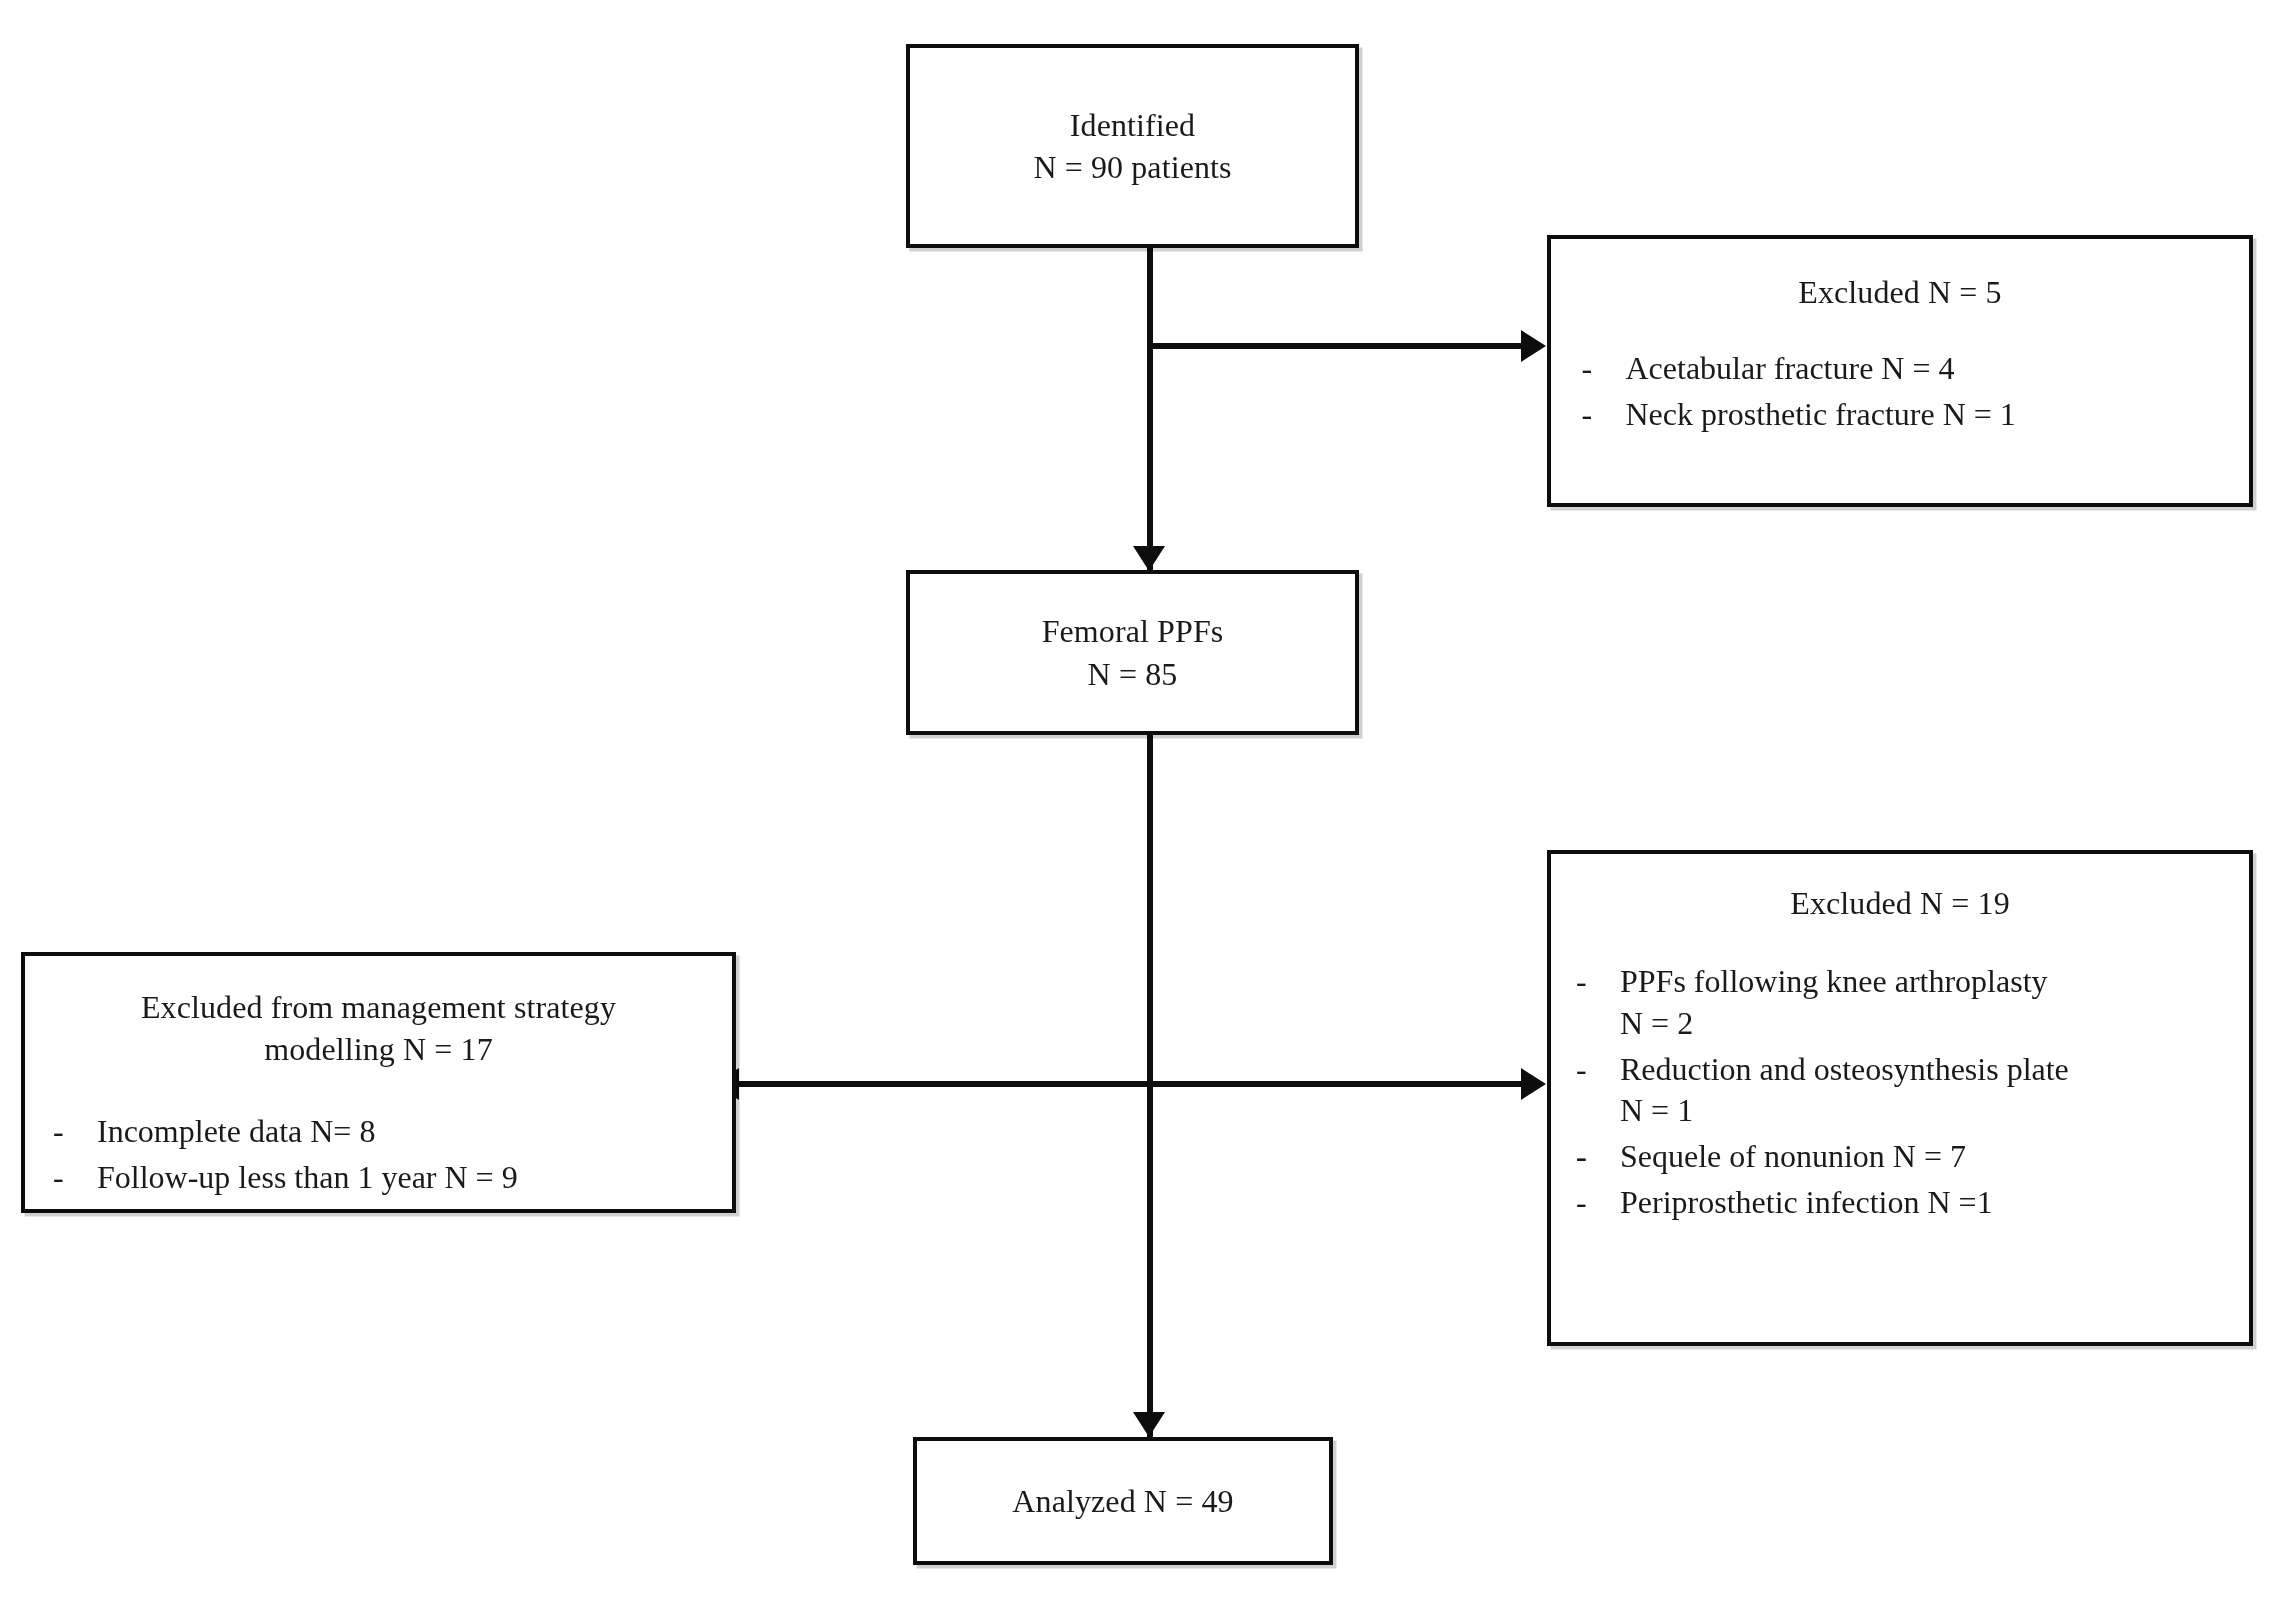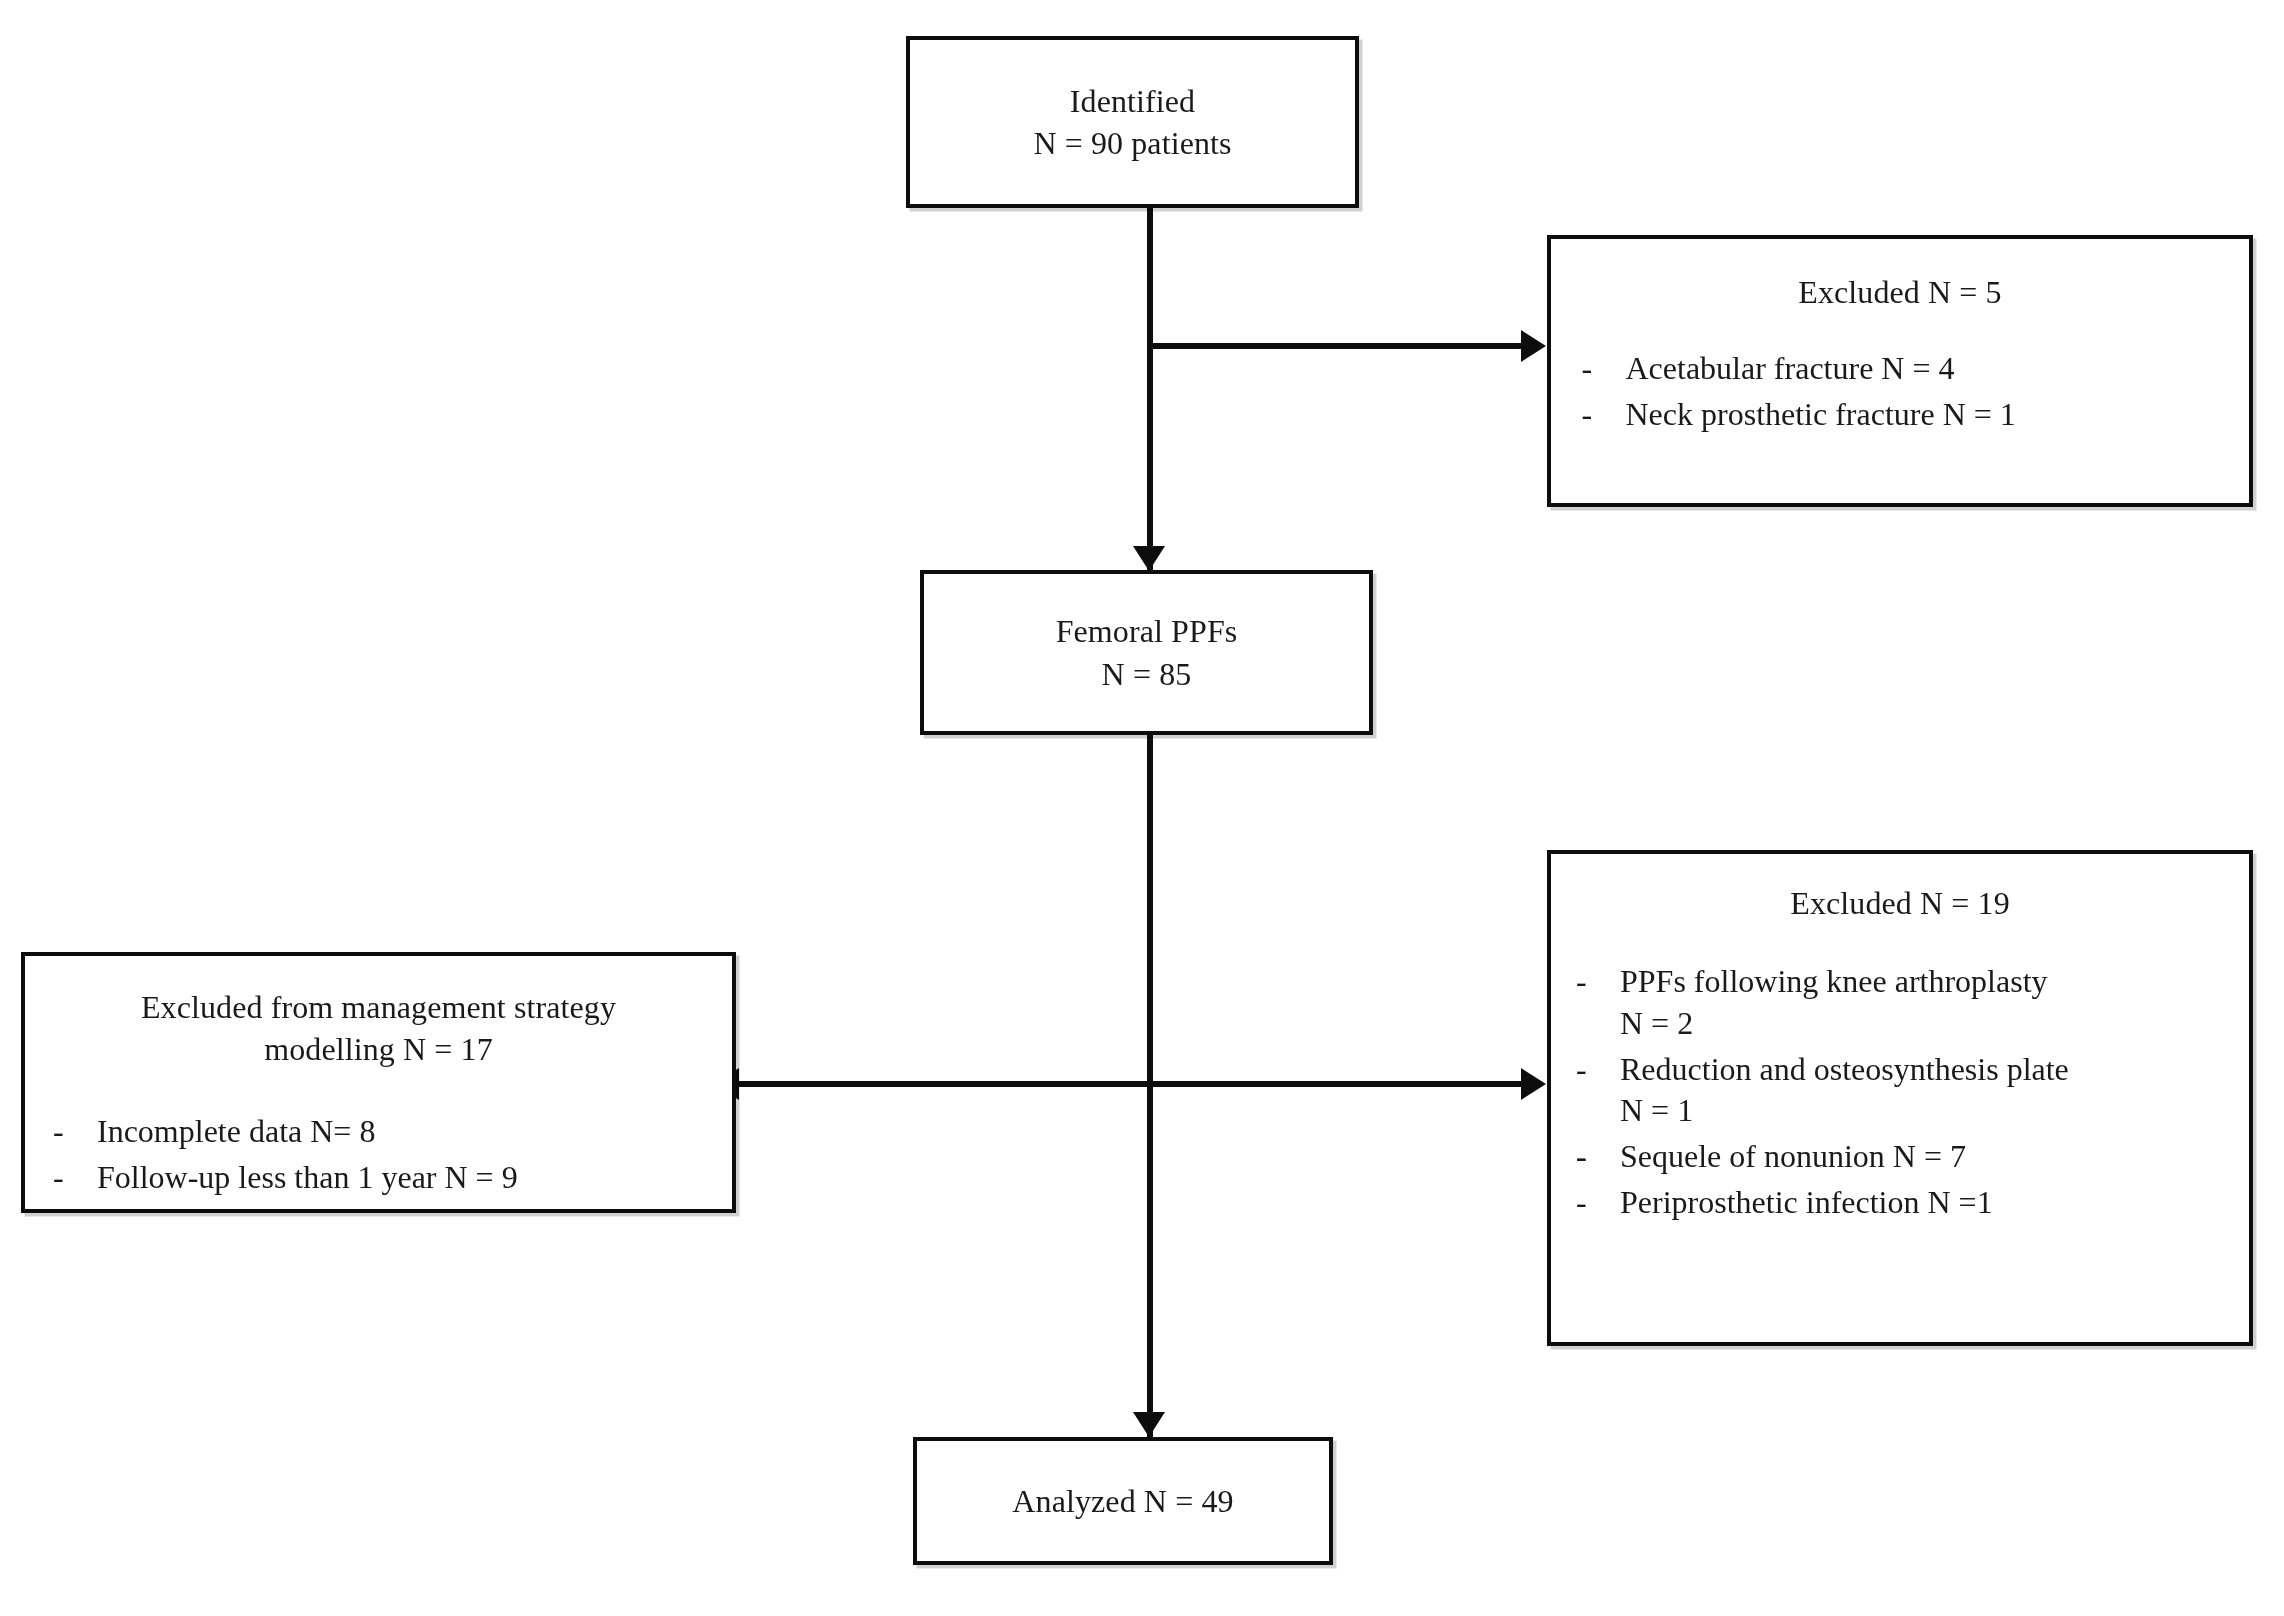--- a/index.html
+++ b/index.html
@@ -51,33 +51,33 @@
     white-space: pre-line;
   }
   .bullets li .dash {
     position: absolute;
     left: 7px;
     top: 0;
   }
 
   
   #node-identified {
-    left: 906px; top: 36px; width: 453px; height: 172px; font-family: Liberation Serif, serif;
+    left: 906px; top: 44px; width: 453px; height: 204px; font-family: Liberation Serif, serif;
   }
   
   #node-excluded-5 {
     left: 1547px; top: 235px; width: 706px; height: 272px;
     justify-content: flex-start;
     padding: 32px 23.5px 0 23.5px;
   }
   #node-excluded-5 .node-title { width: 100%; text-align: center; }
   #node-excluded-5 .bullets { margin-top: 30.5px; }
   
   #node-femoral {
-    left: 906px; top: 570px; width: 453px; height: 165px; margin-left: 14px;
+    left: 906px; top: 570px; width: 453px; height: 165px;
   }
   
   #node-excluded-19 {
     left: 1547px; top: 850px; width: 706px; height: 496px;
     justify-content: flex-start;
     padding: 28px 18px 8px 18px;
   }
   #node-excluded-19 .node-title { width: 100%; text-align: center; }
   #node-excluded-19 .bullets { margin-top: 33px; }
   

